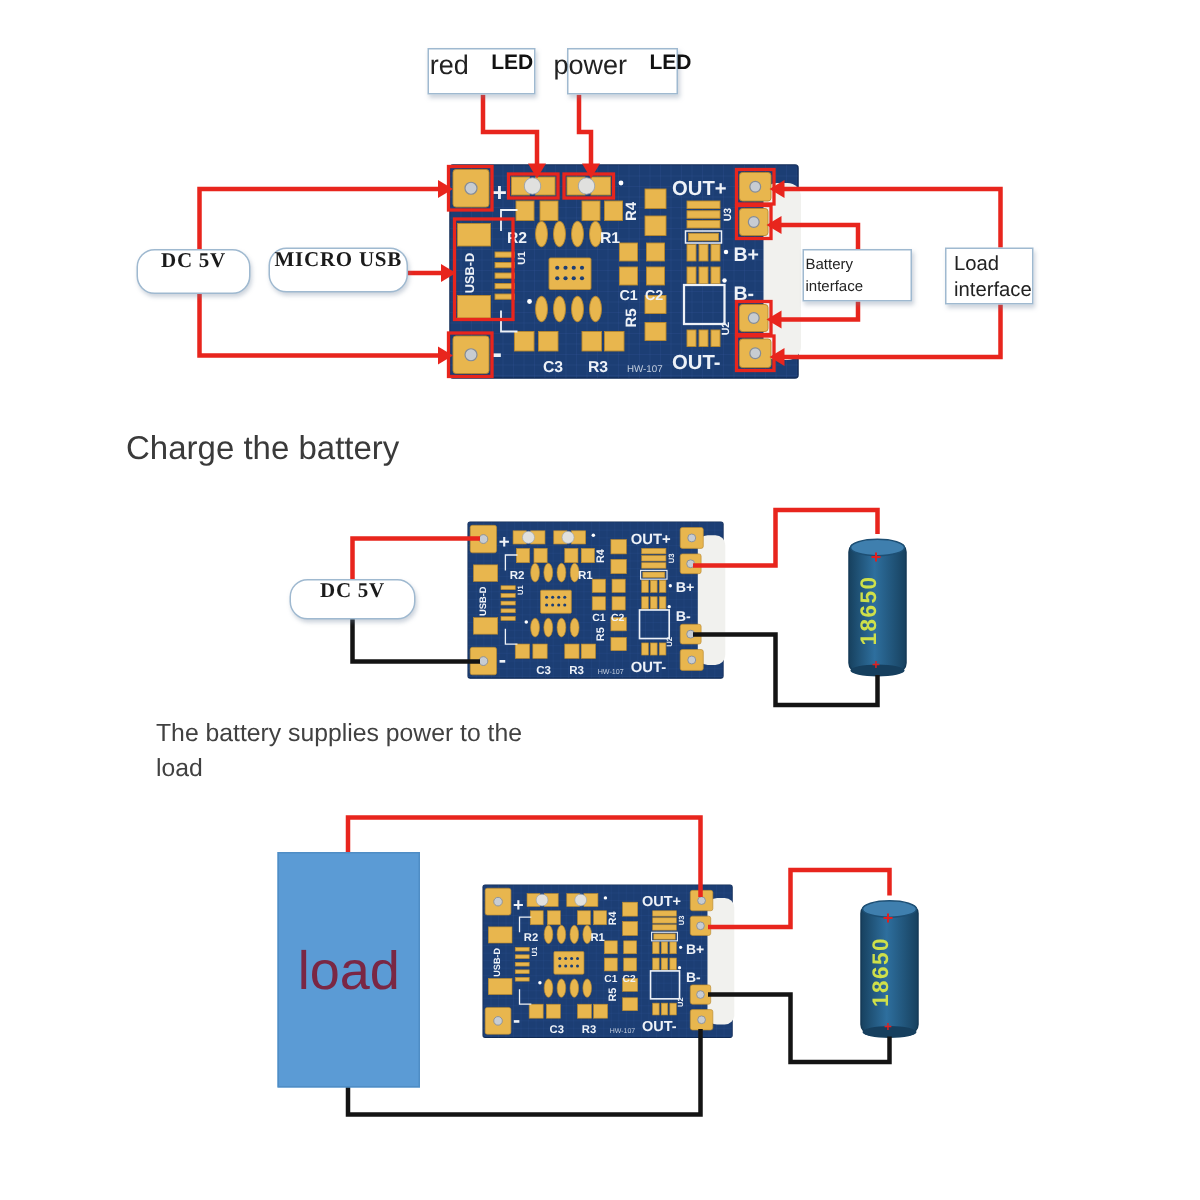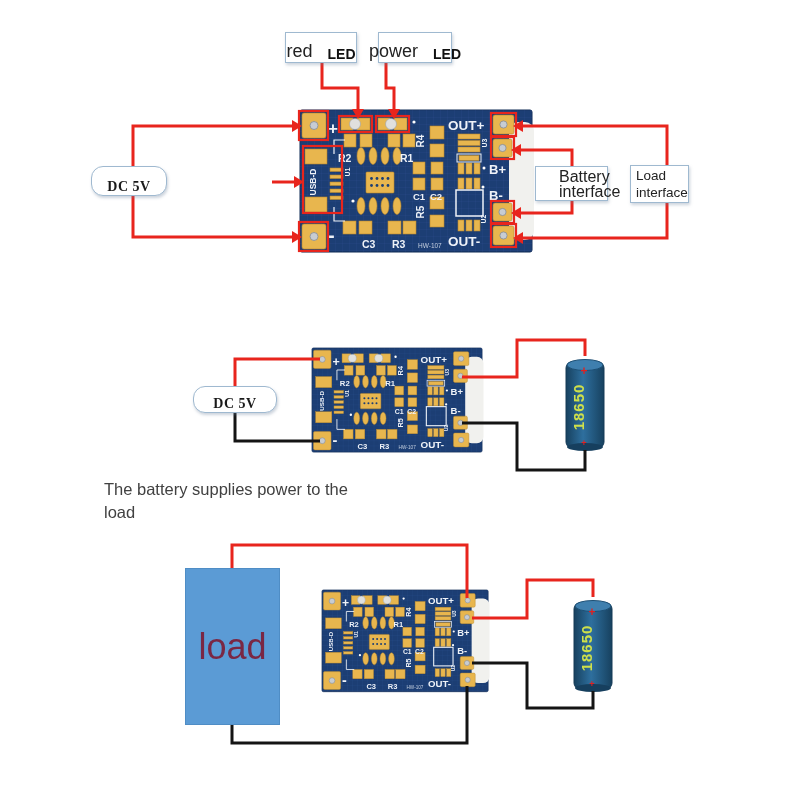--- a/index.html
+++ b/index.html
@@ -1,26 +1,26 @@
 <!DOCTYPE html>
 <html><head>
 <meta charset="utf-8">
 <style>
   html,body{margin:0;padding:0;background:#fff;}
   #stage{position:relative;width:800px;height:800px;background:#ffffff;overflow:hidden;
          font-family:"Liberation Sans",sans-serif;}
   #wiring-svg{position:absolute;left:0;top:0;}
   .callout-box{position:absolute;background:#ffffff;border:1px solid #9fb9d0;
-    box-shadow:1px 2px 3px rgba(110,130,155,.35);display:flex;align-items:flex-end;
+    box-shadow:1px 2px 3px rgba(110,130,155,.35);display:flex;align-items:flex-start;
     justify-content:center;box-sizing:border-box;color:#1a1a1a;}
   .mono-label{font-family:Liberation Serif, serif;font-weight:bold;font-size:14px;letter-spacing:.5px;border-radius:12px;}
   .led-word{font-family:"Liberation Sans",sans-serif;font-size:18px;color:#222;}
   .led-abbr{font-family:"Liberation Sans",sans-serif;font-size:14px;font-weight:bold;color:#111;margin-left:15px;}
   .iface-box{flex-direction:column;align-items:flex-start;justify-content:center;
-    padding-left:23px;font-size:16px;line-height:15px;color:#222;}
+    padding-left:1px;font-size:10px;line-height:15px;color:#222;}
   .iface-box.large{font-size:13.5px;line-height:17px;padding-left:5px;}
   .heading-lg{position:absolute;font-size:22px;color:#3a3a3a;font-weight:500;}
   .heading-sm{position:absolute;font-size:16.5px;color:#414141;line-height:23px;margin-left:20px;}
   .load-box{position:absolute;background:#5b9bd5;border:1px solid #4f8dc5;display:flex;
     align-items:center;justify-content:center;font-size:36px;color:#7a2744;
     font-family:"Liberation Sans",sans-serif;box-sizing:border-box;}
   svg text{font-family:"Liberation Sans",sans-serif;}
 </style>
 </head>
 <body>
@@ -234,31 +234,33 @@
   <span class="led-abbr">LED</span>
 </div>
 
 <div class="callout-box" style="left:378px;top:32px;width:74px;height:31px;">
   <span class="led-word">power</span>
   <span class="led-abbr">LED</span>
 </div>
 
 <div class="callout-box mono-label" style="left:91px;top:166px;width:76px;height:30px;">DC 5V</div>
 
+<div class="callout-box mono-label" style="left:179px;top:165px;width:93px;height:30px;">MICRO USB</div>
 
 <div class="callout-box iface-box" style="left:535px;top:166px;width:73px;height:35px;">
   <span>Battery</span>
   <span>interface</span>
 </div>
 
 <div class="callout-box iface-box large" style="left:630px;top:165px;width:59px;height:38px;">
   <span>Load</span>
   <span>interface</span>
 </div>
 
+<div class="heading-lg" style="left:84px;top:286px;">Charge the battery</div>
 
 <div class="heading-sm" style="left:84px;top:478px;">
   <div>The battery supplies power to the</div>
   <div>load</div>
 </div>
 
 <div class="callout-box mono-label" style="left:193px;top:386px;width:84px;height:27px;">DC 5V</div>
 
 <div class="load-box" style="left:185px;top:568px;width:95px;height:157px;">load</div>
 

